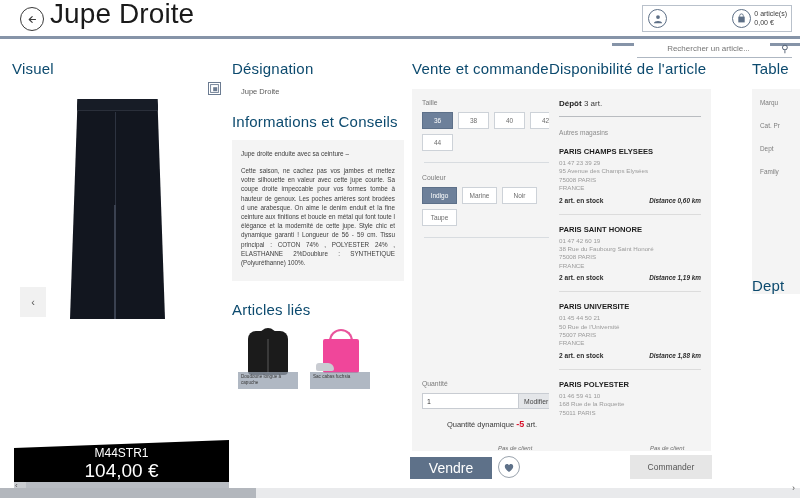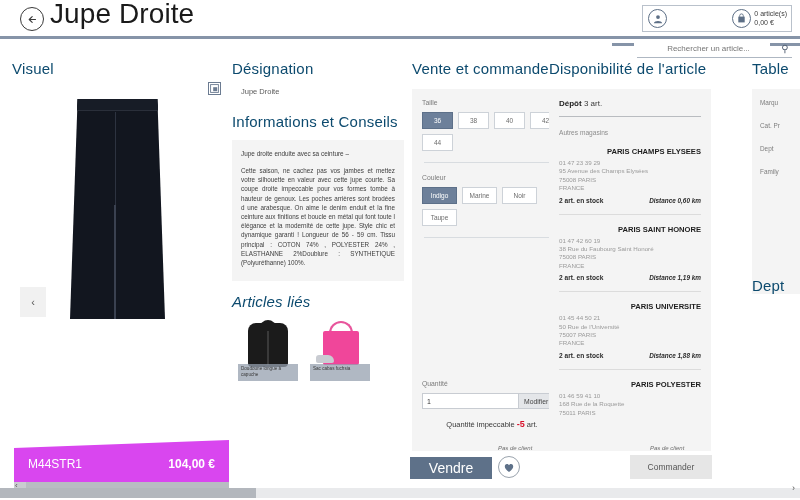--- a/index.html
+++ b/index.html
@@ -110,21 +110,21 @@
     border: 1px solid #6b7b91; display:flex; align-items:center; justify-content:center;
   }
   .desig-val { font-size: 7.5px; color: #5a5a5a; margin-top: 10px; margin-left: 9px; }
   .subtitle2 { margin-top: 17px; }
   .info-card {
     margin-top: 10px; background: #f4f4f4; padding: 10px 9px 14px 9px;
     width: 172px;
   }
   .info-lead { font-size: 6.4px; color: #3d3d3d; margin-bottom: 9px; }
   .info-body { font-size: 6.3px; line-height: 9.2px; color: #3d3d3d; text-align: justify; }
-  .rel-card { margin-top: 12px; font-style: italic; }
+  .rel-card { margin-top: 20px; }
   .rel-items { display: flex; gap: 12px; margin-top: 9px; margin-left: 6px; }
   .rel-item { width: 60px; }
   .rel-thumb {
     width: 60px; height: 62px; position: relative; overflow: hidden;
   }
   .rel-caption {
     position: absolute; left:0; bottom: 0; width: 100%; height: 17px;
     background: rgba(150,160,175,.75);
     font-size: 4.6px; color: #3a3a3a; padding: 2px 3px; line-height: 5.4px;
   }
@@ -192,45 +192,46 @@
   .dispo-card {
     margin-top: 12px; background: #f4f4f4; width: 162px; height: 362px;
     padding: 10px 10px; overflow: hidden; position: relative;
   }
   .depot-row { font-size: 8px; color: #222; }
   .depot-row b { font-weight: bold; }
   .depot-qty { color: #3a3a3a; }
   .depot-rule { height: 1px; background: #b9bcc0; margin: 8px 0 12px 0; }
   .autres { font-size: 6.6px; color: #8d8d8d; margin-bottom: 11px; }
   .store { margin-bottom: 10px; }
-  .store-name { font-size: 7.6px; font-weight: bold; color: #1d1d1d; margin-bottom: 3px; text-align: right; }
+  .store-name { font-size: 7.6px; font-weight: bold; color: #1d1d1d; margin-bottom: 3px; }
   .store-line { font-size: 6.2px; color: #9a9a9a; line-height: 8.4px; }
   .store-foot { display: flex; justify-content: space-between; align-items: baseline; margin-top: 4px; }
   .store-stock { font-size: 6.6px; font-weight: bold; color: #2b2b2b; }
   .store-dist { font-size: 6.4px; font-weight: bold; font-style: italic; color: #2b2b2b; }
   .store-rule { height: 1px; background: #dcdcdc; margin: 8px 0 10px 0; }
 
   
   #col-table { left: 752px; width: 60px; }
   .table-card {
     margin-top: 12px; background: #f4f4f4; width: 60px; height: 205px; padding: 10px 8px;
   }
   .tbl-row { font-size: 6.4px; color: #7d7d7d; margin-bottom: 16px; white-space: nowrap; }
   .char-title { position: absolute; left: 752px; top: 277px; }
 
   
   .price-tile {
     position: absolute; left: 14px; top: 440px; width: 215px; height: 42px;
-    background: #d946ef;
+    background: #000000;
     clip-path: polygon(0 8px, 100% 0, 100% 100%, 0 100%);
     display: flex; align-items: center; justify-content: space-between;
     padding: 6px 14px 0 14px;
+    flex-direction: column;
   }
   .price-ref { font-size: 12px; color: #fff; font-weight: 300; }
-  .price-val { font-size: 12px; color: #fff; font-weight: 700; }
+  .price-val { font-size: 19px; color: #fff; font-weight: 400; }
 
   .vendre-btn {
     position: absolute; left: 410px; top: 457px; width: 82px; height: 22px;
     background: #5e7189; color: #fff; font-size: 14px;
     display: flex; align-items: center; justify-content: center; cursor: pointer;
   }
   .heart-btn {
     position: absolute; left: 498px; top: 456px; width: 22px; height: 22px;
     border-radius: 50%; border: 1px solid #9aa3ad; background: #fff;
     display: flex; align-items: center; justify-content: center; cursor: pointer;
@@ -397,21 +398,21 @@
       <div class="qty-block">
         <div class="field-label">Quantité</div>
         <div class="qty-row">
           <input class="qty-input" value="1" style="">
           <div class="qty-modif">
             <span>Modifier</span>
             <span>▼</span>
           </div>
         </div>
         <div class="qty-avail">
-          <span>Quantité impeccable </span><b>-5</b><span> art.</span>
+          <span>Quantité dynamique </span><b>-5</b><span> art.</span>
         </div>
       </div>
     </div>
   </div>
 
   <div class="col" id="col-dispo">
     <div class="col-title">Disponibilité de l'article</div>
     <div class="dispo-card">
       <div class="depot-row">
         <b>Dépôt</b>

